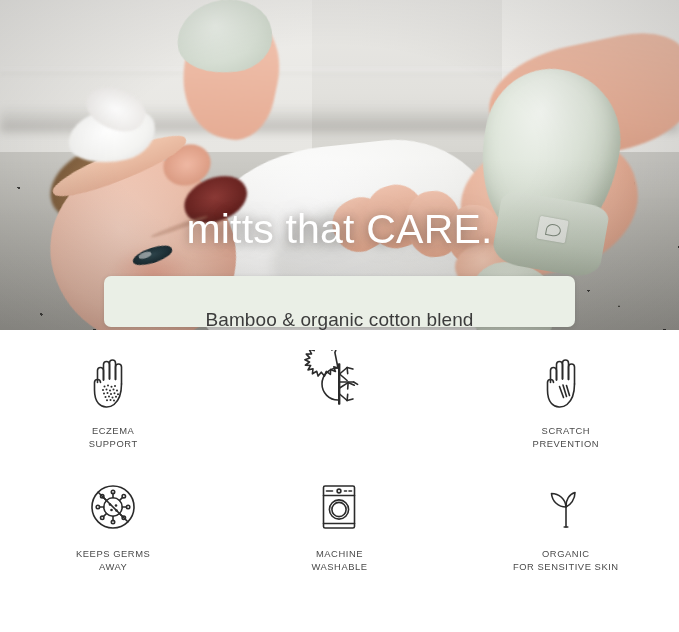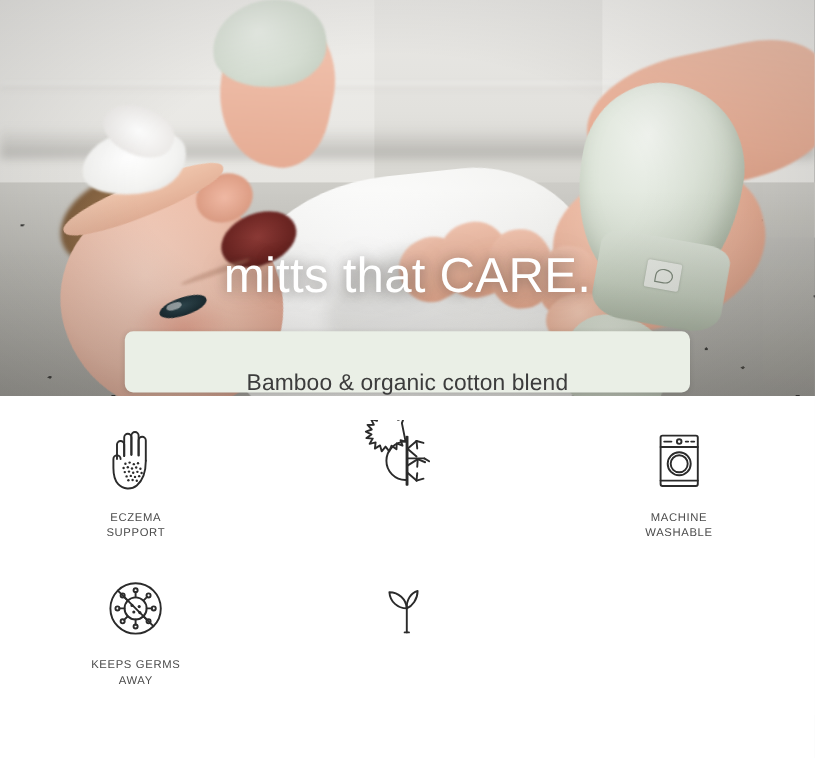--- a/index.html
+++ b/index.html
@@ -538,37 +538,35 @@
             <path d="M45.1 32.6 l-0.4 6.4"></path>
             <path d="M36.6 44 l7.5 6.5"></path>
             <path d="M44.1 50.5 l0.6 -6.2"></path>
             <path d="M44.1 50.5 l5.8 -1.6"></path>
             <path d="M36.6 32 h14"></path>
             <path d="M50.6 32 l4 2.4"></path>
           </svg>
         </div>
       </div>
 
-
       <div class="feature">
         <div class="feature-icon">
           <svg viewBox="0 0 72 68" fill="none" stroke="#2b2b2b" stroke-width="1.6" stroke-linecap="round" stroke-linejoin="round">
-            <rect x="20.5" y="13" width="31" height="42" rx="1.6"></rect>
-            <path d="M20.5 22.5 H51.5"></path>
-            <path d="M20.5 50.5 H51.5"></path>
-            <path d="M23.5 18 H29.5"></path>
-            <circle cx="36" cy="18" r="1.9"></circle>
-            <path d="M41.5 18 H43.5"></path>
-            <path d="M46 18 H48.5"></path>
-            <circle cx="36" cy="36.5" r="9.6"></circle>
-            <circle cx="36" cy="36.5" r="7.1"></circle>
+            <path d="M20.5 32.5 V20.5 a3 3 0 0 1 6 0 V30"></path>
+            <path d="M26.5 30 V14.5 a3 3 0 0 1 6 0 V29"></path>
+            <path d="M32.5 29 V13 a3 3 0 0 1 6 0 V29.5"></path>
+            <path d="M38.5 29.5 V17 a3 3 0 0 1 6 0 V34"></path>
+            <path d="M44.5 34 c0 10-2 16-7.5 20.5 -4.5 3.7-11.5 3.4-15.5-1 -3.2-3.5-4-7.8-4-13.5 V32.5 a3 3 0 0 1 6 0"></path>
+            <path d="M29.5 36.5 L33.5 47.5"></path>
+            <path d="M33 35 L36.5 46.5"></path>
+            <path d="M36.5 35.5 L39.5 45.5"></path>
           </svg>
         </div>
-        <div class="feature-label">MACHINE
-WASHABLE</div>
+        <div class="feature-label">SCRATCH
+PREVENTION</div>
       </div>
 
       <div class="feature">
         <div class="feature-icon">
           <svg viewBox="0 0 72 68" fill="none" stroke="#2b2b2b" stroke-width="1.6" stroke-linecap="round" stroke-linejoin="round">
             <circle cx="36" cy="34" r="21"></circle>
             <path d="M21.2 19.2 L50.8 48.8"></path>
 
             <circle cx="36" cy="34" r="9.2"></circle>
             <g>
@@ -597,24 +595,44 @@
             </g>
           </svg>
         </div>
         <div class="feature-label">KEEPS GERMS
 AWAY</div>
       </div>
 
       <div class="feature">
         <div class="feature-icon">
           <svg viewBox="0 0 72 68" fill="none" stroke="#2b2b2b" stroke-width="1.6" stroke-linecap="round" stroke-linejoin="round">
+            <rect x="20.5" y="13" width="31" height="42" rx="1.6"></rect>
+            <path d="M20.5 22.5 H51.5"></path>
+            <path d="M20.5 50.5 H51.5"></path>
+            <path d="M23.5 18 H29.5"></path>
+            <circle cx="36" cy="18" r="1.9"></circle>
+            <path d="M41.5 18 H43.5"></path>
+            <path d="M46 18 H48.5"></path>
+            <circle cx="36" cy="36.5" r="9.6"></circle>
+            <circle cx="36" cy="36.5" r="7.1"></circle>
+          </svg>
+        </div>
+        <div class="feature-label">MACHINE
+WASHABLE</div>
+      </div>
+
+      <div class="feature">
+        <div class="feature-icon">
+          <svg viewBox="0 0 72 68" fill="none" stroke="#2b2b2b" stroke-width="1.6" stroke-linecap="round" stroke-linejoin="round">
             <path d="M36 34 V54"></path>
             <path d="M34.2 54 h3.6"></path>
             <path d="M36 34 C28.5 34 22 28.5 21.5 20.5 29 20.5 35.5 26 36 34 Z"></path>
             <path d="M36 34 C40.5 32 45 26.5 45 19.5 39.5 21 35.5 27 36 34 Z"></path>
           </svg>
         </div>
+        <div class="feature-label">ORGANIC
+FOR SENSITIVE SKIN</div>
       </div>
 
     </div>
   </section>
 
 </div>
 
 </body></html>

